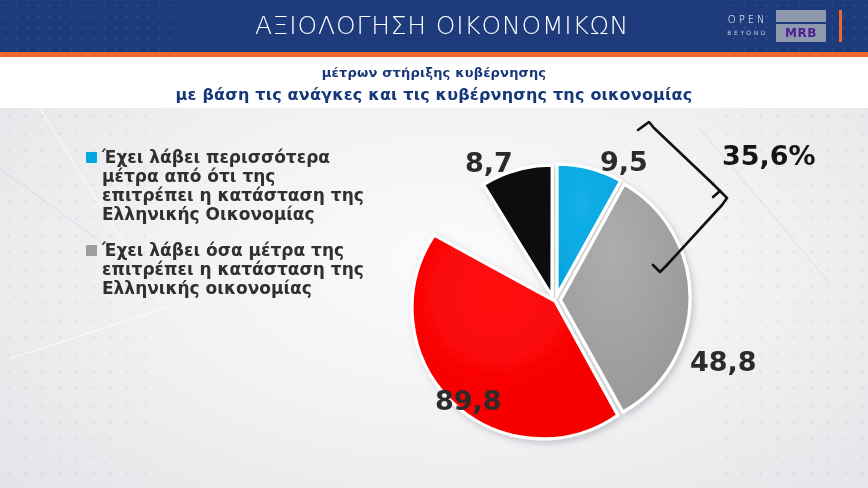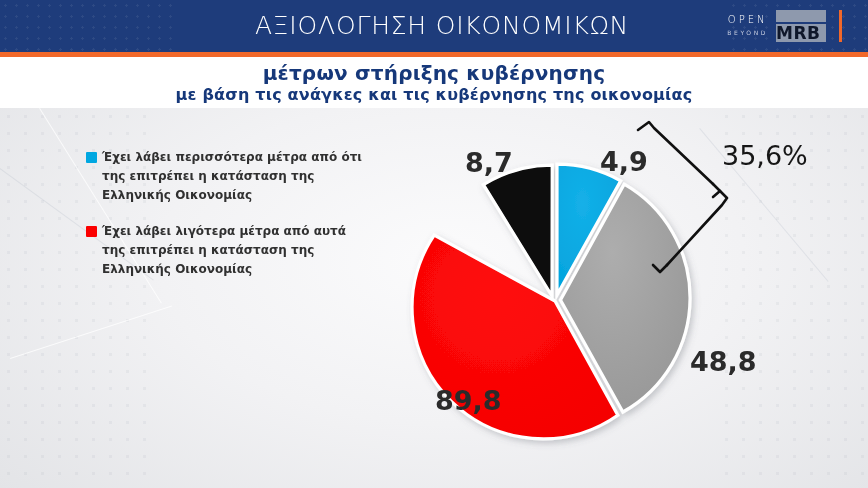--- a/index.html
+++ b/index.html
@@ -37,34 +37,34 @@
     position:absolute;right:100px;top:12px;text-align:center;color:#fff;
   }
   .logo-open .o1{font-size:10px;letter-spacing:3px;line-height:15px;font-weight:300;}
   .logo-open .o2{font-size:6px;letter-spacing:2.6px;line-height:11px;color:#c6cde0;}
   .logo-mrb{
     position:absolute;right:42px;top:10px;width:50px;height:32px;
   }
   .logo-mrb .bar{position:absolute;left:0;top:0;width:50px;height:12px;background:#8e99ad;}
   .logo-mrb .box{
     position:absolute;left:0;top:14px;width:50px;height:18px;background:#8e99ad;
-    color:#0f172a;font-size:17px;font-weight:bold;text-align:left;line-height:18px;
+    color:#4c1d95;font-size:12px;font-weight:bold;text-align:center;line-height:18px;
     letter-spacing:.5px;
   }
   .logo-tick{position:absolute;right:26px;top:10px;width:3px;height:32px;background:#f1682a;}
 
   
   .subtitle-band{
     position:absolute;left:0;top:57px;width:868px;height:51px;background:#ffffff;
     text-align:center;
   }
   .subtitle-line{
     color:#16387a;font-weight:bold;letter-spacing:.2px;
   }
-  .subtitle-line.l1{font-size:20px;line-height:22px;padding-top:5px;}
+  .subtitle-line.l1{font-size:13px;line-height:22px;padding-top:5px;}
   .subtitle-line.l2{font-size:16px;line-height:22px;}
 
   
   .body{
     position:absolute;left:0;top:108px;width:868px;height:380px;
     background:
       radial-gradient(ellipse 70% 90% at 52% 40%, #fbfbfc 0%, #f2f2f4 48%, #e3e4e7 100%);
     overflow:hidden;
   }
   .tex-dots{
@@ -78,32 +78,32 @@
   .tex-line{position:absolute;background:rgba(255,255,255,.75);height:1px;transform-origin:0 0;}
   .tex-line.d{background:rgba(150,158,175,.18);}
 
   
   .legend{position:absolute;left:86px;top:40px;width:285px;}
   .legend-item{display:flex;align-items:flex-start;margin-bottom:17px;}
   .legend-swatch{
     width:11px;height:11px;flex:0 0 11px;margin-top:4px;margin-right:5px;border-radius:1px;
   }
   .legend-text{
-    font-size:12px;line-height:19px;color:#303030;font-weight:bold;
+    font-size:17px;line-height:19px;color:#303030;font-weight:bold;
     font-family:"DejaVu Sans","Liberation Sans",sans-serif;
   }
 
   
   .pie-wrap{position:absolute;left:395px;top:12px;width:340px;height:340px;}
   .pie-label{
     position:absolute;font-size:27px;font-weight:bold;color:#2b2b2b;
     font-family:"DejaVu Sans","Liberation Sans",sans-serif;white-space:nowrap;
   }
   .total-label{
-    position:absolute;font-size:27px;font-weight:normal;color:#161616;
+    position:absolute;font-size:27px;font-weight:bold;color:#161616;
     font-family:"DejaVu Sans","Liberation Sans",sans-serif;white-space:nowrap;
   }
 </style>
 </head>
 <body>
 
 <div class="slide">
 
   <div class="header">
     <div class="header-dots"></div>
@@ -137,25 +137,25 @@
     <div class="tex-line" style="left:10px;top:250px;width:170px;transform:rotate(-18deg);"></div>
     <div class="tex-line d" style="left:700px;top:20px;width:200px;transform:rotate(50deg);"></div>
 
     <div class="legend">
 
       <div class="legend-item">
         <span class="legend-swatch" style="background:#00a7e1"></span>
         <span class="legend-text">Έχει λάβει περισσότερα μέτρα από ότι της επιτρέπει η κατάσταση της Ελληνικής Οικονομίας</span>
       </div>
 
-
       <div class="legend-item">
-        <span class="legend-swatch" style="background:#fb0000"></span>
-        <span class="legend-text">Έχει λάβει λιγότερα μέτρα από αυτά της επιτρέπει η κατάσταση της Ελληνικής Οικονομίας</span>
+        <span class="legend-swatch" style="background:#9d9d9d"></span>
+        <span class="legend-text">Έχει λάβει όσα μέτρα της επιτρέπει η κατάσταση της Ελληνικής οικονομίας</span>
       </div>
+
 
 
     </div>
 
     <div class="pie-wrap">
 
       <svg width="340" height="340" viewBox="0 0 340 340">
         <defs>
           <filter id="sh" x="-30%" y="-30%" width="170%" height="170%">
             <feDropShadow dx="2.5" dy="3" stdDeviation="3" flood-color="#5a5f6b" flood-opacity="0.30"></feDropShadow>
@@ -187,20 +187,20 @@
 
         <g stroke="#101010" stroke-width="2.6" fill="none" stroke-linecap="round" stroke-linejoin="round">
           <path d="M 243,10 L 254,2 L 259,8 L 318,64"></path>
           <path d="M 318,64 L 325,71 L 318,77"></path>
           <path d="M 325,71 L 332,78 L 327,85 L 272,145"></path>
           <path d="M 272,145 L 265,152 L 258,145"></path>
         </g>
       </svg>
 
       <div class="pie-label" style="left:70px;top:27px;">8,7</div>
-      <div class="pie-label" style="left:205px;top:26px;">4,9</div>
+      <div class="pie-label" style="left:205px;top:26px;">9,5</div>
       <div class="pie-label" style="left:295px;top:226px;">48,8</div>
       <div class="pie-label" style="left:40px;top:265px;">89,8</div>
       <div class="total-label" style="left:327px;top:20px;">35,6%</div>
     </div>
 
   </div>
 </div>
 
 </body></html>

